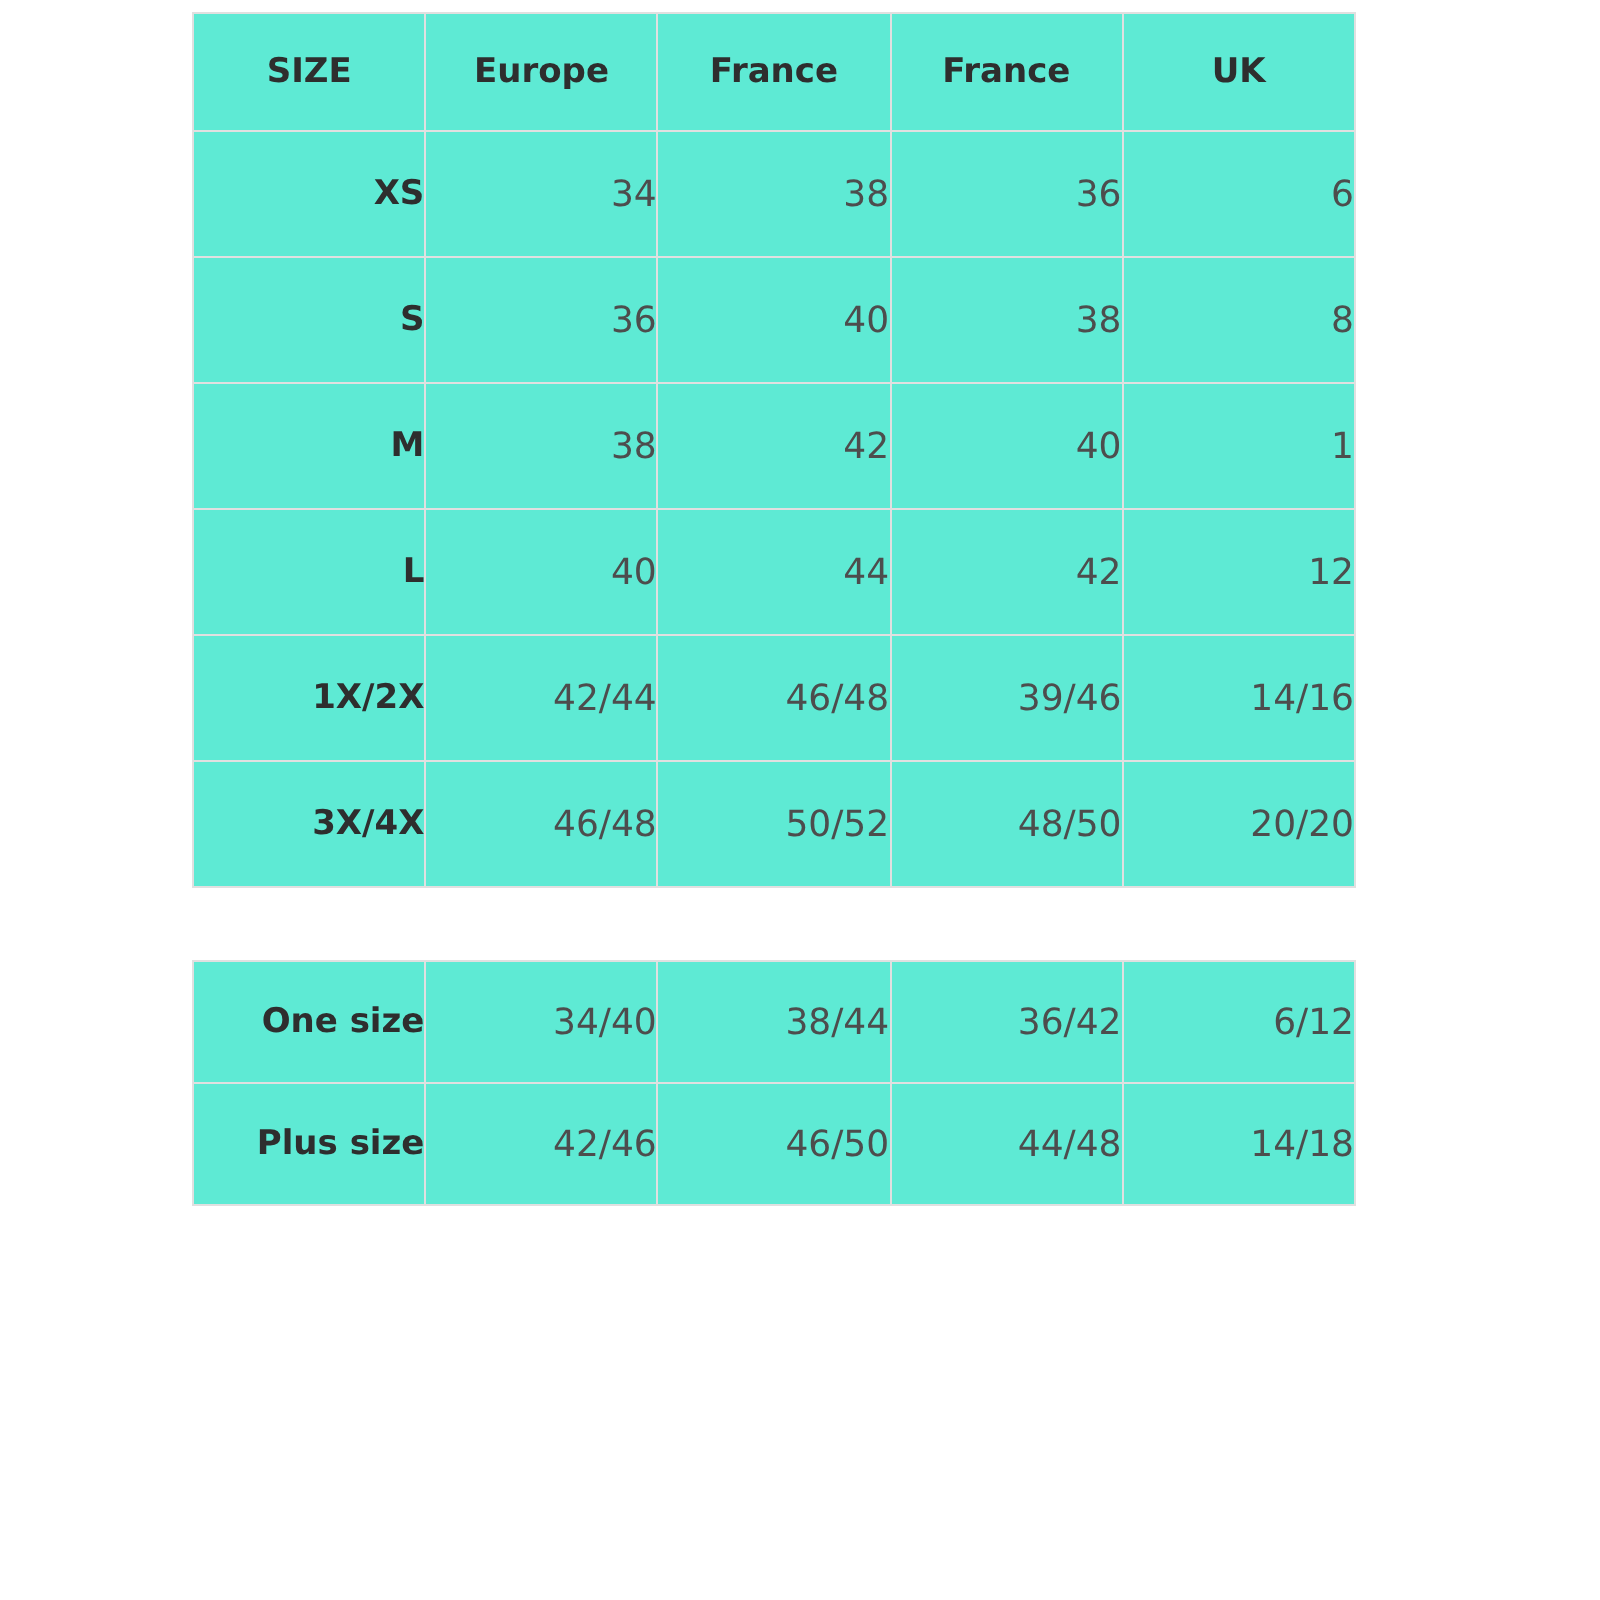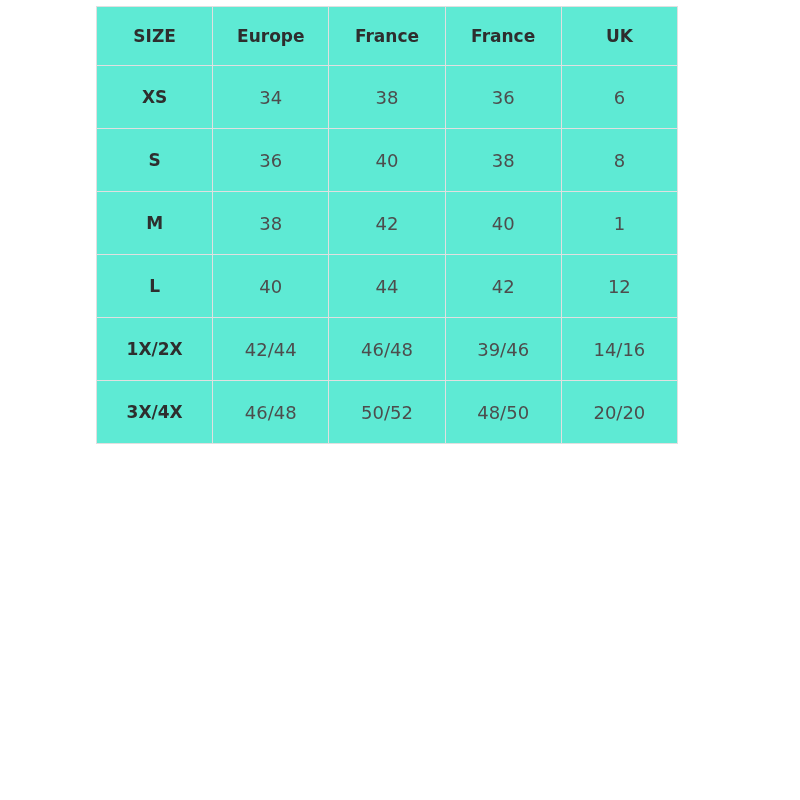--- a/index.html
+++ b/index.html
@@ -31,20 +31,21 @@
     height: 58px;
     font-size: 17px;
     font-weight: bold;
     color: #2e2e2e;
   }
   table.size-table td {
     height: 62px;
     font-size: 18px;
     font-weight: normal;
     color: #4d4d4d;
+    text-align: right;
   }
   table.size-table td.lbl {
     font-size: 17px;
     font-weight: bold;
     color: #2e2e2e;
   }
   table.size-table.extra {
     margin-top: 36px;
   }
   table.size-table.extra td {
@@ -105,14 +106,32 @@
       <tr>
         <td class="lbl">3X/4X</td>
         <td>46/48</td>
         <td>50/52</td>
         <td>48/50</td>
         <td>20/20</td>
       </tr>
     </tbody>
   </table>
 
+  <table class="size-table extra">
+    <tbody>
+      <tr>
+        <td class="lbl">One size</td>
+        <td>34/40</td>
+        <td>38/44</td>
+        <td>36/42</td>
+        <td>6/12</td>
+      </tr>
+      <tr>
+        <td class="lbl">Plus size</td>
+        <td>42/46</td>
+        <td>46/50</td>
+        <td>44/48</td>
+        <td>14/18</td>
+      </tr>
+    </tbody>
+  </table>
 
 </div>
 
 </body></html>

